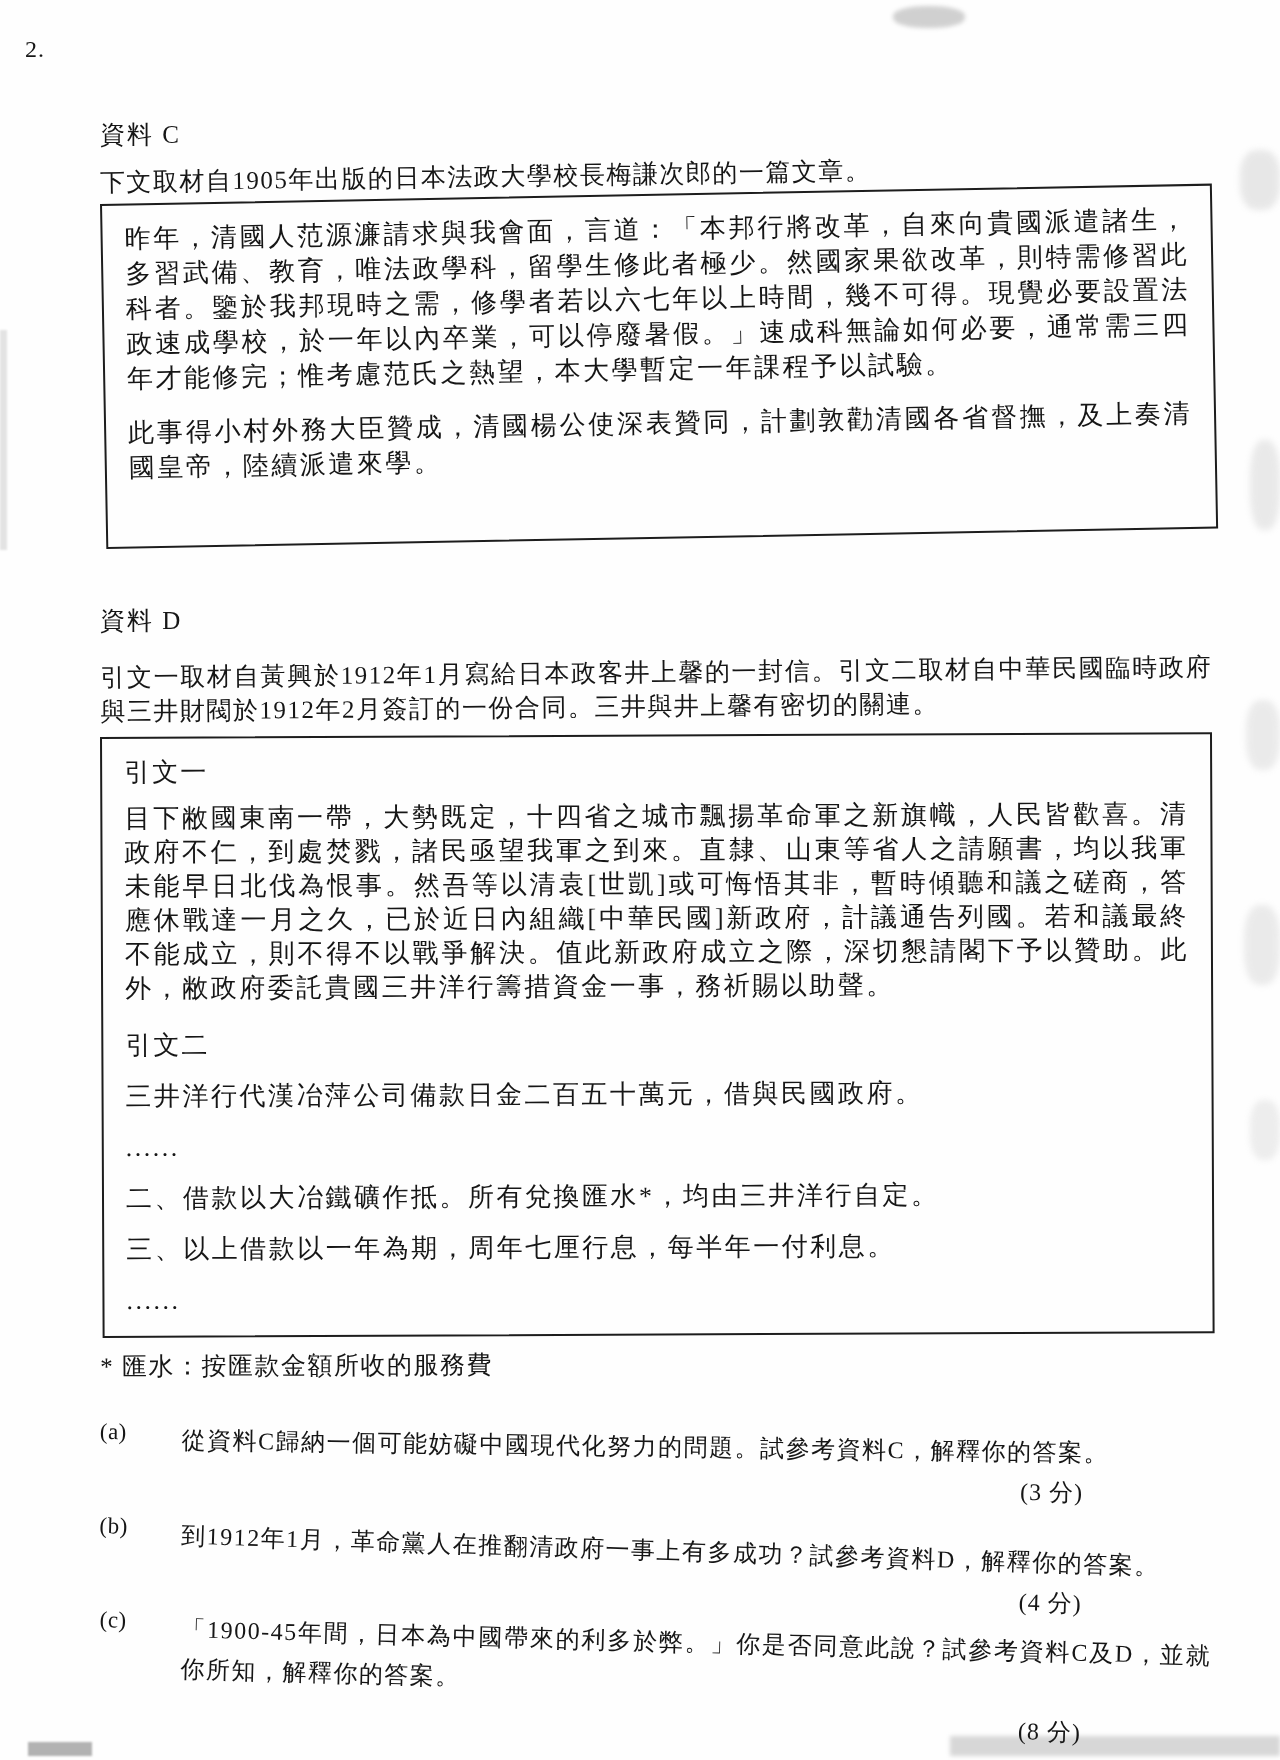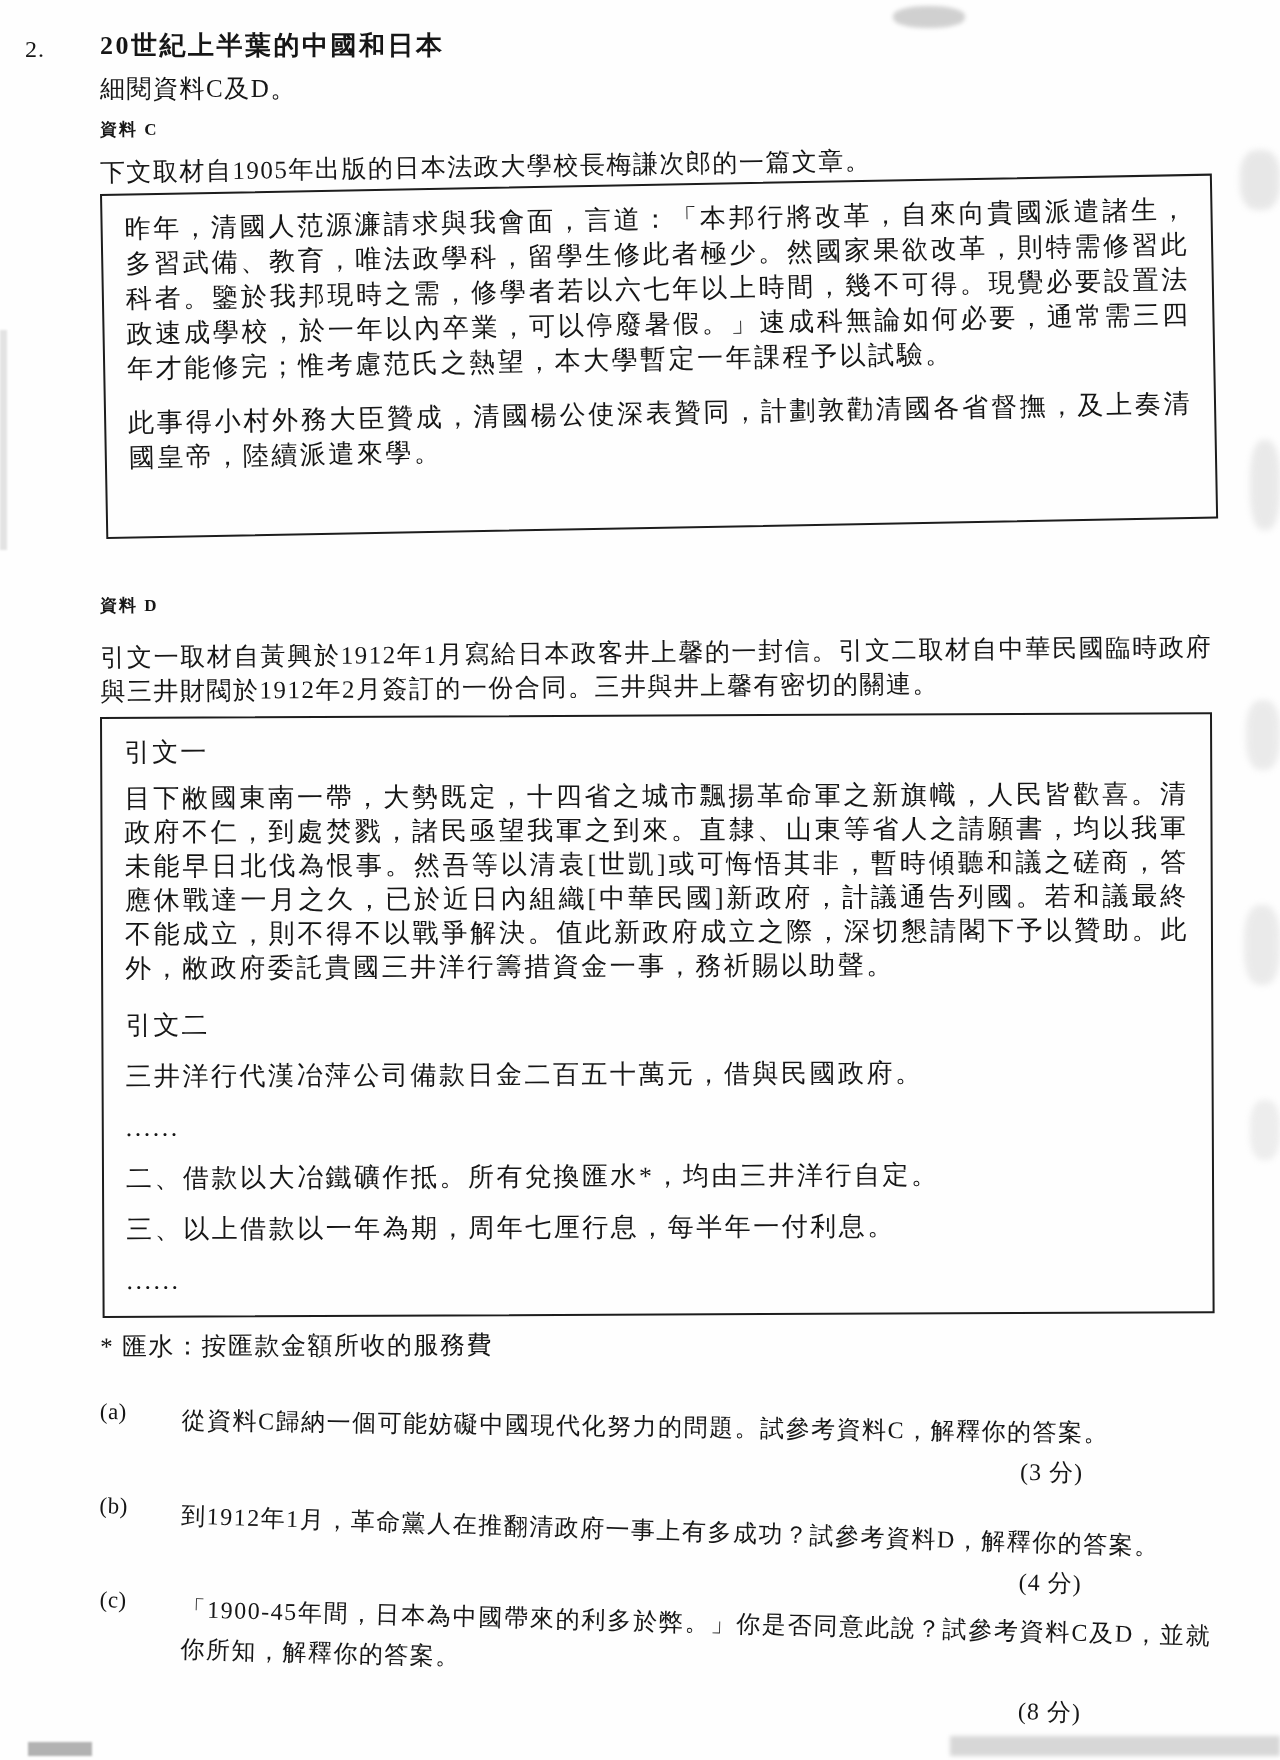--- a/index.html
+++ b/index.html
@@ -6,21 +6,21 @@
   .page{
     position:relative;width:1280px;height:1760px;margin:0 auto;
     background:#fefefe;overflow:hidden;color:#161616;
     font-family:"Liberation Serif","DejaVu Serif",serif;
   }
   .qnum{position:absolute;left:25px;top:36px;font-size:24px;letter-spacing:1px;}
   .hdr{position:absolute;left:100px;top:28px;width:960px;}
   .title{font-size:26px;font-weight:bold;letter-spacing:2.5px;}
   .instr{font-size:25px;margin-top:9px;letter-spacing:1.5px;}
   .content{position:absolute;left:100px;top:112px;width:1112px;}
-  .srch{font-size:17px;font-weight:bold;letter-spacing:2px;margin:0;}
+  .srch{font-size:25px;font-weight:normal;letter-spacing:2px;margin:0;}
   .src-c{margin-top:6px;}
   .src-d{margin-top:55px;}
   .intro{font-size:25px;letter-spacing:1.5px;margin:15px 0 0 0;line-height:34px;}
   .intro-c{transform:rotate(-0.9deg);transform-origin:0 50%;}
   .intro-d{margin-top:24px;text-align:justify;transform:rotate(-0.55deg);transform-origin:0 0;}
   .box{border:2px solid #1d1d1d;padding:16px 22px 18px 22px;box-sizing:border-box;background:#fefefe;}
   .box p{font-size:26px;line-height:35px;letter-spacing:2.5px;text-align:justify;margin:0;}
   .box-c{margin-top:4px;min-height:345px;transform:rotate(-1.05deg);transform-origin:0 0;}
   .box-c p + p{margin-top:19px;}
   .box-d{margin-top:8px;min-height:578px;transform:rotate(-0.25deg);transform-origin:0 0;}
@@ -51,24 +51,20 @@
   <div class="artifact" style="left:1250px;top:440px;width:30px;height:90px;background:#b5b5b5;opacity:.28;border-radius:40%;filter:blur(3px);"></div>
   <div class="artifact" style="left:1246px;top:700px;width:34px;height:70px;background:#b5b5b5;opacity:.26;border-radius:40%;filter:blur(3px);"></div>
   <div class="artifact" style="left:1244px;top:905px;width:36px;height:80px;background:#b5b5b5;opacity:.26;border-radius:40%;filter:blur(3px);"></div>
   <div class="artifact" style="left:1250px;top:1100px;width:30px;height:60px;background:#b8b8b8;opacity:.24;border-radius:40%;filter:blur(3px);"></div>
   <div class="artifact" style="left:0;top:330px;width:7px;height:220px;background:#bbbbbb;opacity:.4;filter:blur(1px);"></div>
   <div class="artifact" style="left:28px;top:1742px;width:64px;height:14px;background:#8a8a8a;opacity:.65;filter:blur(1px);"></div>
   <div class="artifact" style="left:950px;top:1736px;width:330px;height:20px;background:#a8a8a8;opacity:.45;filter:blur(2px);"></div>
 
   <div class="qnum">2.</div>
 
-  <div class="hdr">
-    <div class="title">20世紀上半葉的中國和日本</div>
-    <div class="instr">細閱資料C及D。</div>
-  </div>
 
   <div class="content">
 
     <p class="srch src-c">資料 C</p>
     <p class="intro intro-c">下文取材自1905年出版的日本法政大學校長梅謙次郎的一篇文章。</p>
 
     <div class="box box-c">
       <p>昨年，清國人范源濂請求與我會面，言道：「本邦行將改革，自來向貴國派遣諸生，多習武備、教育，唯法政學科，留學生修此者極少。然國家果欲改革，則特需修習此科者。鑒於我邦現時之需，修學者若以六七年以上時間，幾不可得。現覺必要設置法政速成學校，於一年以內卒業，可以停廢暑假。」速成科無論如何必要，通常需三四年才能修完；惟考慮范氏之熱望，本大學暫定一年課程予以試驗。</p>
       <p>此事得小村外務大臣贊成，清國楊公使深表贊同，計劃敦勸清國各省督撫，及上奏清國皇帝，陸續派遣來學。</p>
     </div>

